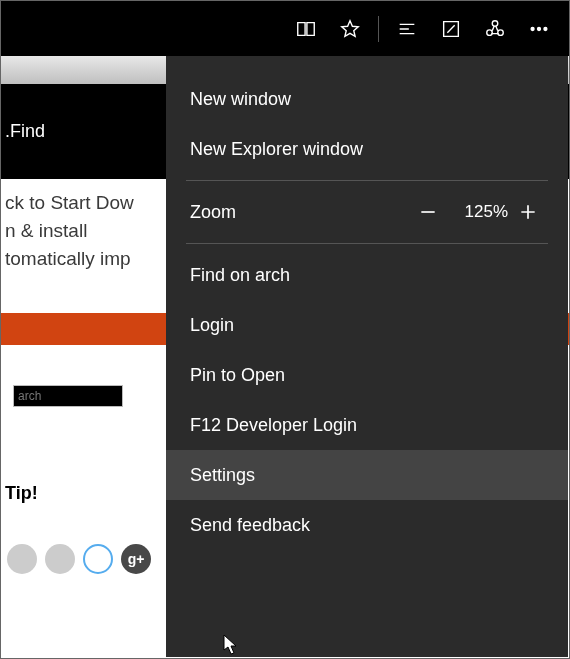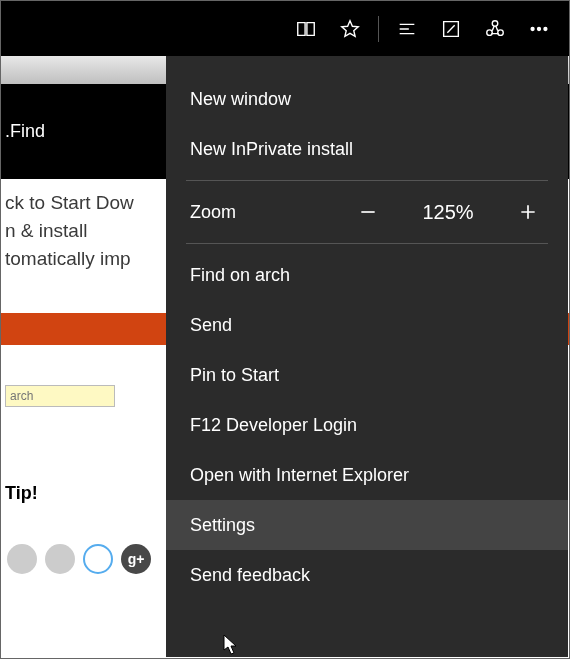--- a/index.html
+++ b/index.html
@@ -11,39 +11,39 @@
     .titlebar .icon svg { width:22px; height:22px; stroke:#fff; fill:none; stroke-width:1.5; }
     .divider-v { width:1px; height:26px; background:#555; margin:0 6px; }
 
     
     .page { position:absolute; left:0; top:55px; right:0; bottom:0; background:#fff; }
     .orange-grad { height:28px; background:linear-gradient(#e8e8e8,#bfbfbf); }
     .black-band { height:95px; background:#000; color:#fff; display:flex; align-items:center; padding-left:4px; font-size:18px; }
     .text-block { padding:10px 4px 0 4px; color:#3a3a3a; font-size:19px; line-height:28px; }
     .orange-bar { height:32px; background:#d14411; margin-top:40px; }
     .search-area { margin-top:36px; padding:4px; }
-    .search-box { width:110px; height:22px; border:1px solid #bbb; padding:2px 4px; font-size:12px; color:#888; background:#fef9c3; }
+    .search-box { width:110px; height:22px; border:1px solid #bbb; padding:2px 4px; font-size:12px; color:#888; background:#000000;margin-left:8px; }
     .quick-tip { margin-top:72px; font-weight:bold; font-size:18px; padding-left:4px; }
     .social { display:flex; gap:8px; margin-top:40px; padding-left:6px; }
     .social .circle { width:30px; height:30px; border-radius:50%; display:flex; align-items:center; justify-content:center; color:#fff; font-size:14px; }
     .fb { background:#ccc; color:#999; }
     .tw { background:#ccc; color:#999; }
     .li { border:2px solid #55acee; color:#55acee; background:#fff; font-weight:bold; font-size:13px; }
     .gp { background:#484848; font-weight:bold; }
 
     
     .menu { position:absolute; top:55px; right:1px; width:402px; bottom:1px; background:#2b2b2b; color:#fff; font-size:18px; font-weight:300; display:flex; flex-direction:column; padding-top:18px; }
     .menu-item { height:50px; display:flex; align-items:center; padding:0 24px; cursor:pointer; }
     .menu-item.hover { background:#444; }
     .menu-hr { height:1px; background:#555; margin:6px 20px; }
-    .zoom-row { height:50px; display:flex; align-items:center; padding:0 20px 0 24px;gap:30px; }
+    .zoom-row { height:50px; display:flex; align-items:center; padding:0 20px 0 24px; }
     .zoom-row .lbl { flex:1; }
     .zbtn { width:40px; height:40px; display:flex; align-items:center; justify-content:center; cursor:pointer; }
     .zbtn svg { width:20px; height:20px; stroke:#fff; stroke-width:2; fill:none; }
-    .zoom-val { width:60px; text-align:center; font-size:20px; }
+    .zoom-val { width:60px; text-align:right; font-size:17px; }
 
     .cursor { position:absolute; left:222px; top:633px; pointer-events:none; }
     .cursor svg { width:16px; height:22px; }
   </style>
 </head>
 <body>
 
 <div class="titlebar">
   <div class="icon">
     <svg viewBox="0 0 24 24">
@@ -101,42 +101,41 @@
   <div class="social">
     <div class="circle fb"></div>
     <div class="circle tw"></div>
     <div class="circle li">in</div>
     <div class="circle gp">g+</div>
   </div>
 </div>
 
 <div class="menu">
   <div class="menu-item">New window</div>
-  <div class="menu-item">New InPrivate install</div>
+  <div class="menu-item">New Explorer window</div>
   <div class="menu-hr"></div>
   <div class="zoom-row">
     <span class="lbl">Zoom</span>
     <div class="zbtn">
         <svg viewBox="0 0 24 24">
           <path d="M4 12h16"></path>
         </svg>
       </div>
     <div class="zoom-val">125%</div>
     <div class="zbtn">
         <svg viewBox="0 0 24 24">
           <path d="M4 12h16M12 4v16"></path>
         </svg>
       </div>
   </div>
   <div class="menu-hr"></div>
   <div class="menu-item">Find on arch</div>
-  <div class="menu-item">Send</div>
-  <div class="menu-item">Pin to Start</div>
+  <div class="menu-item">Login</div>
+  <div class="menu-item">Pin to Open</div>
   <div class="menu-item">F12 Developer Login</div>
-  <div class="menu-item">Open with Internet Explorer</div>
   <div class="menu-item hover">Settings</div>
   <div class="menu-item">Send feedback</div>
 </div>
 
 <div class="cursor">
   <svg viewBox="0 0 16 22">
       <path d="M1 1l0 15 4-3 3 7 3-1-3-7 5 0z" fill="#fff" stroke="#000" stroke-width="1"></path>
     </svg>
 </div>
 

